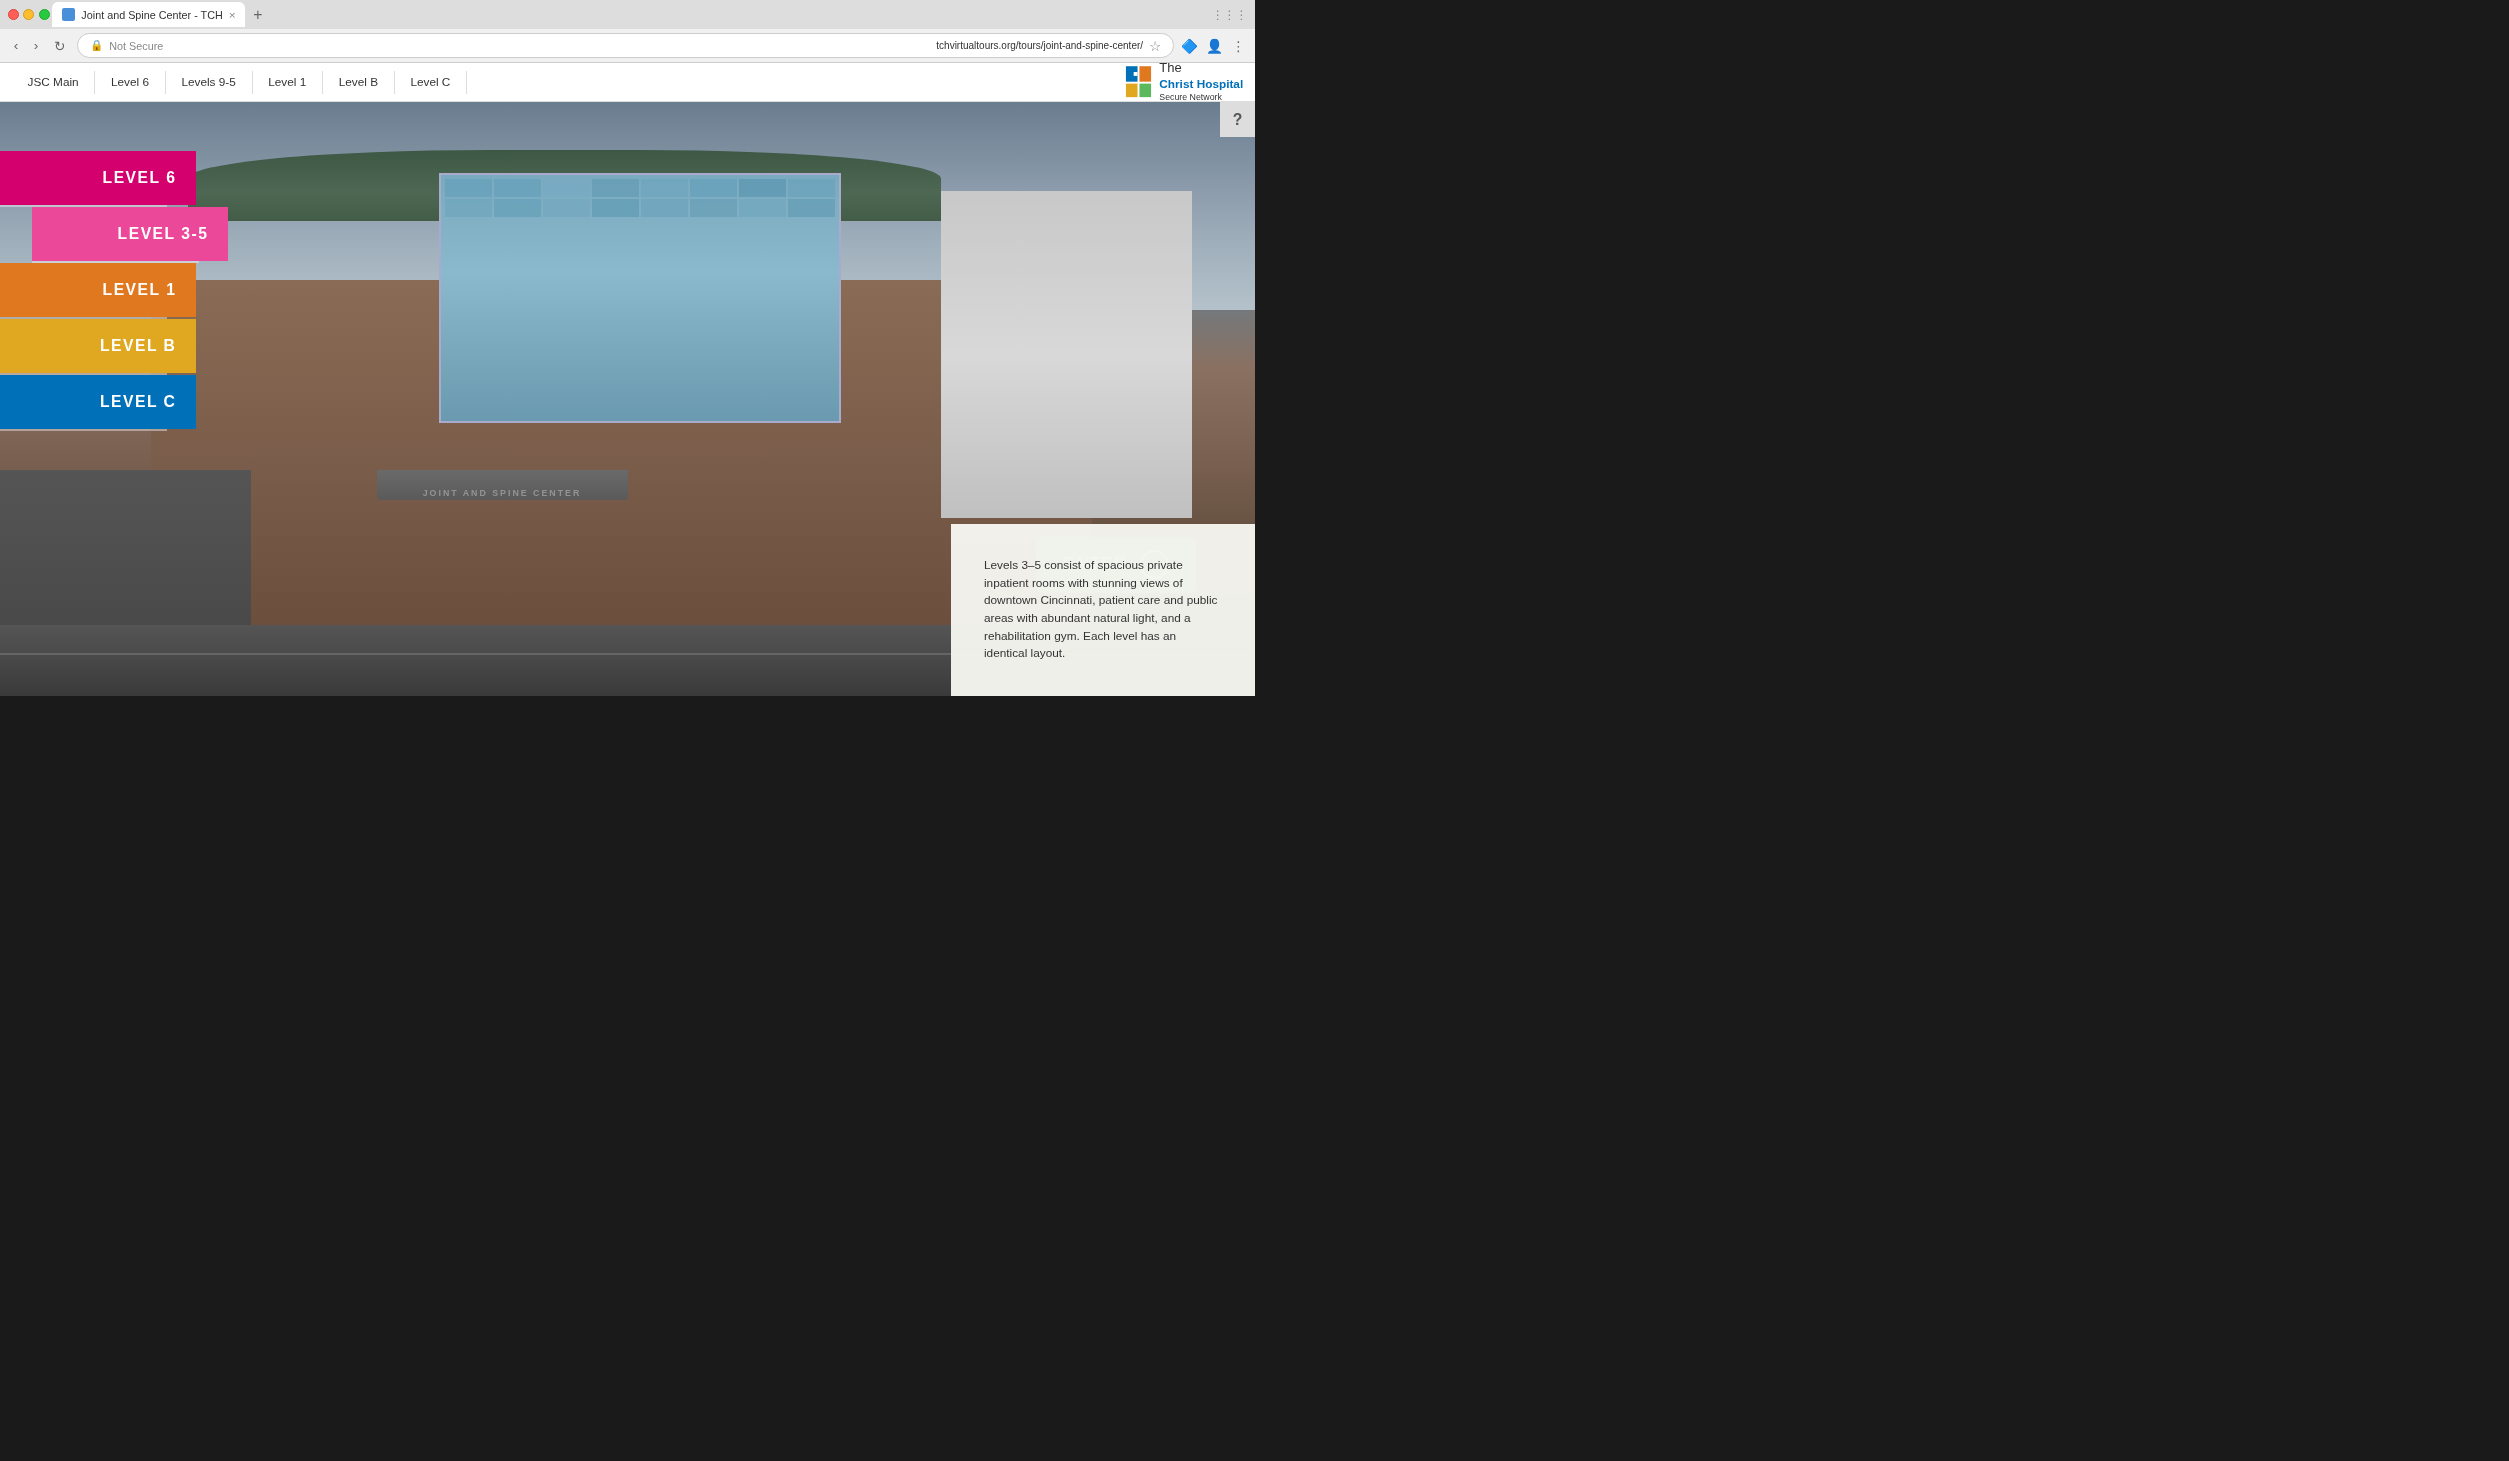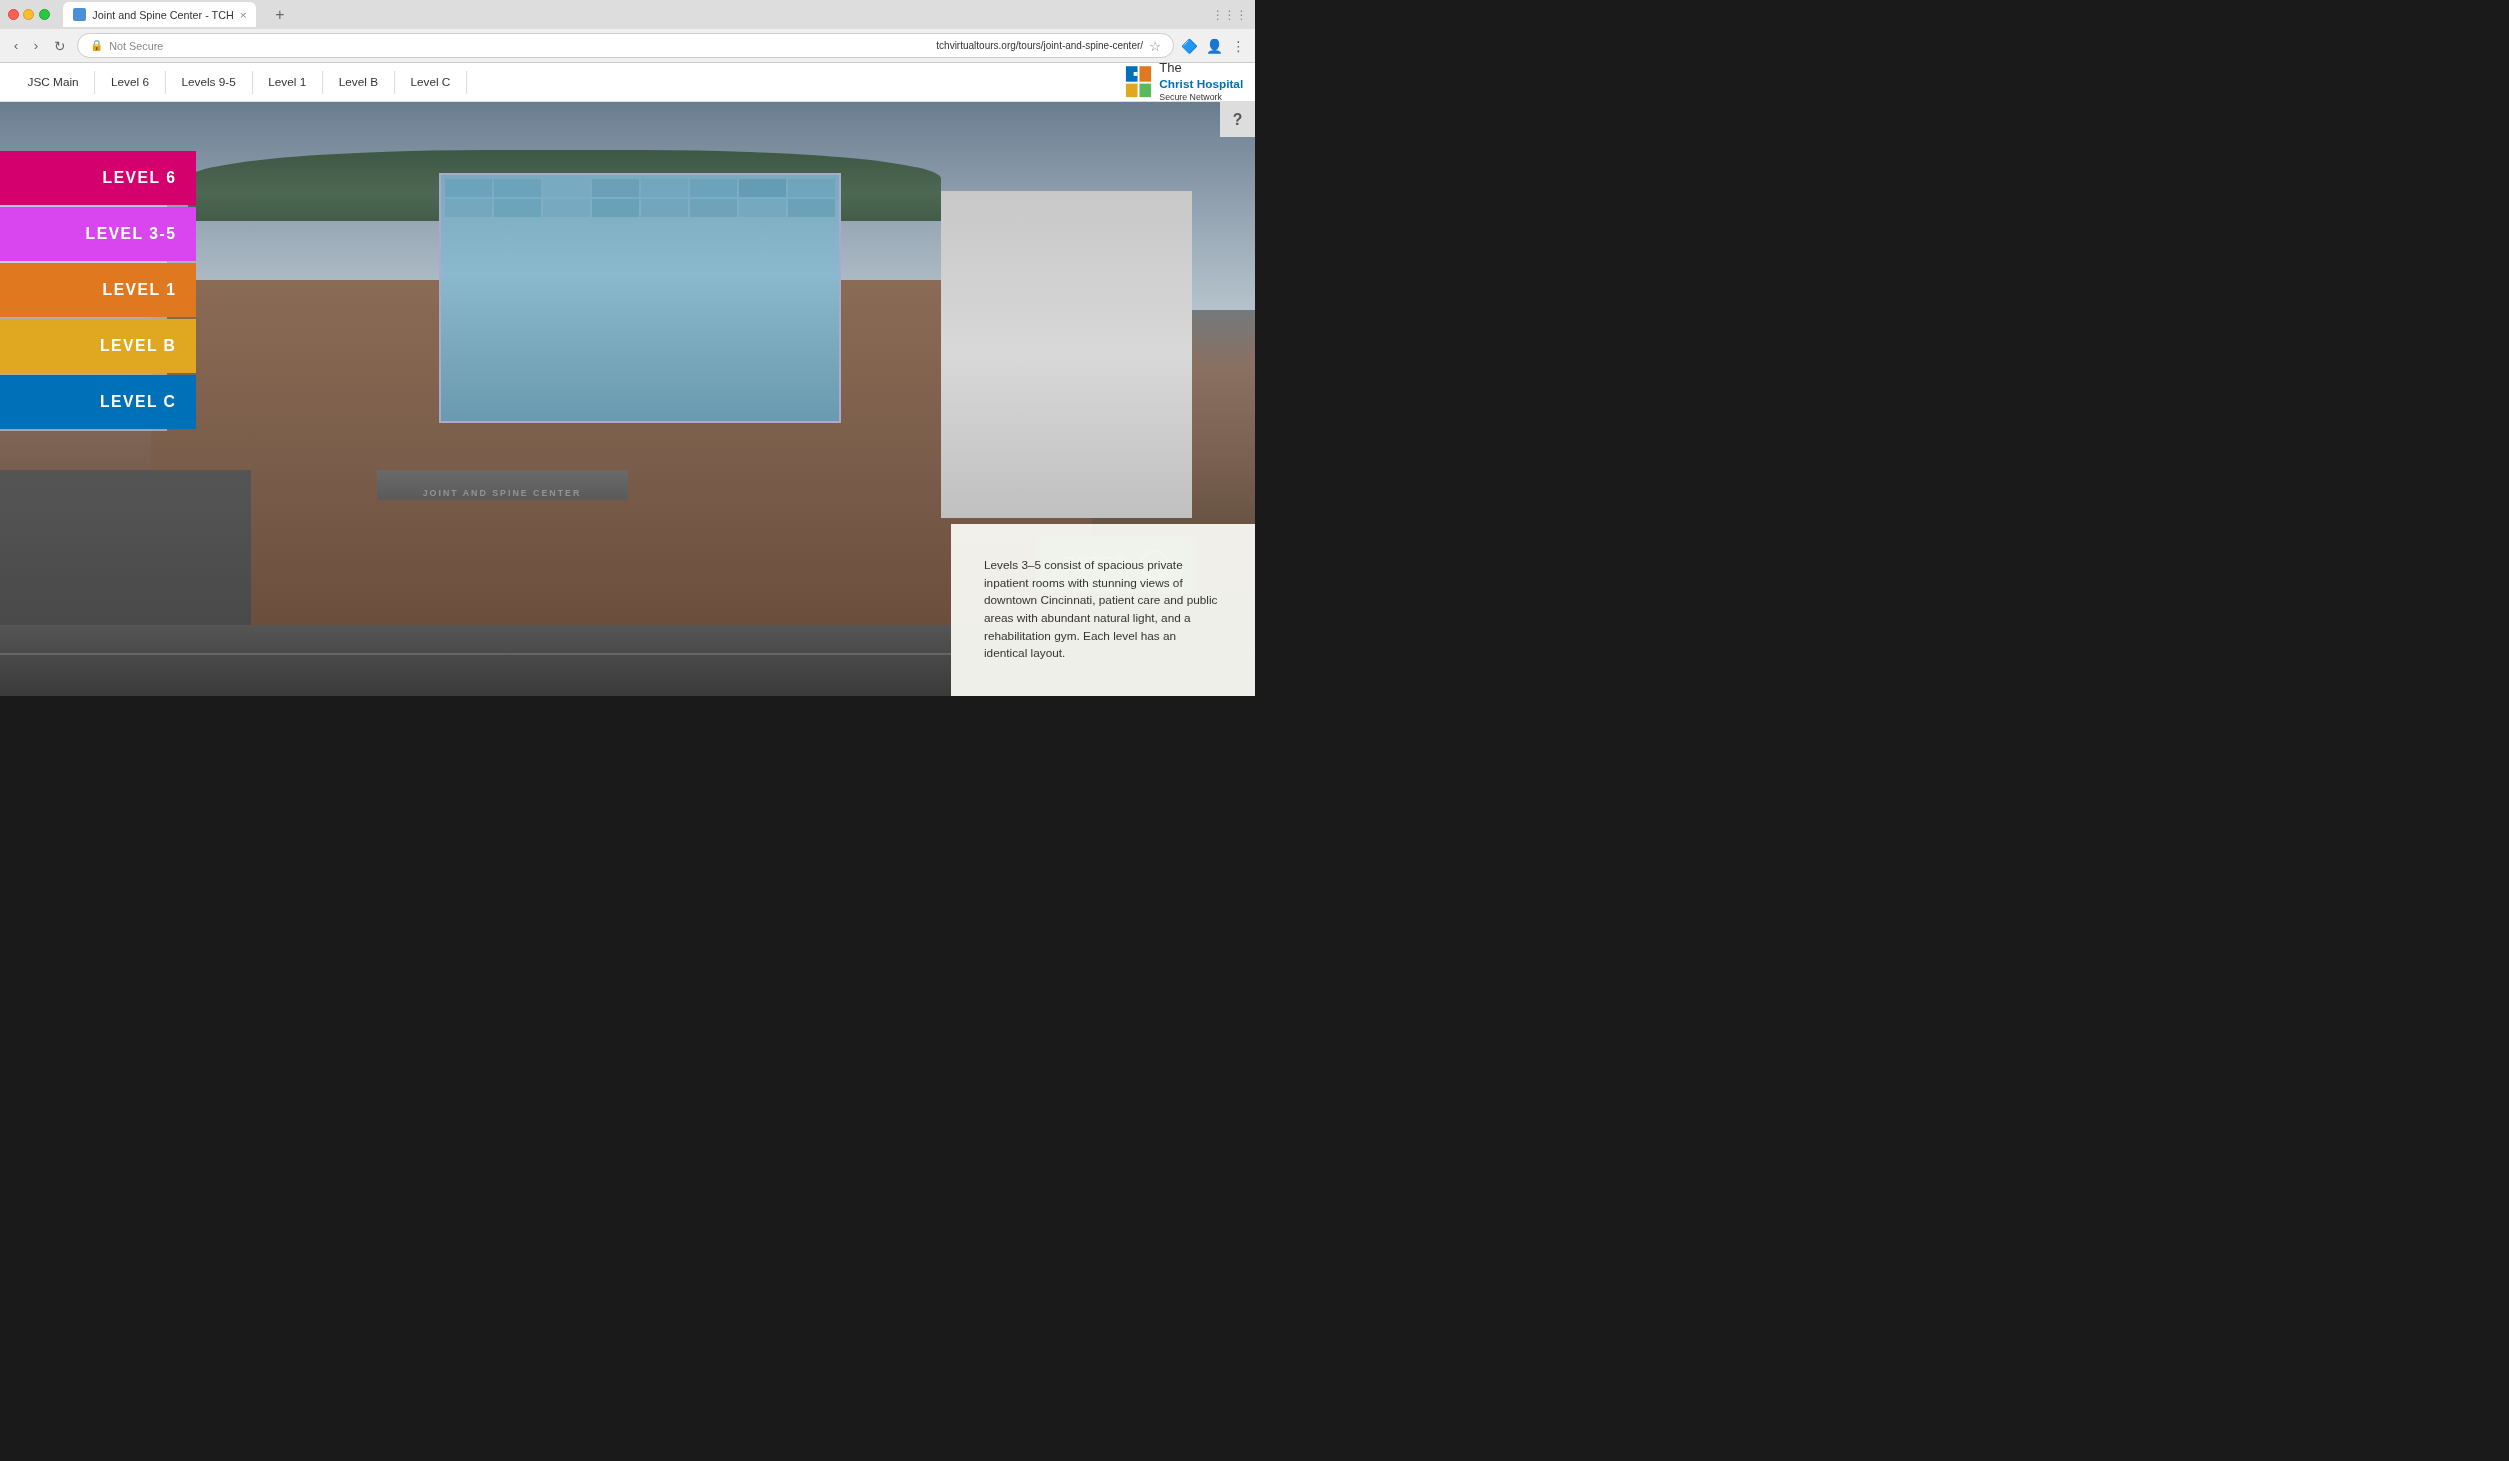--- a/index.html
+++ b/index.html
@@ -42,21 +42,21 @@
       font-size: 13.7px;
       padding: 2px 3.9px;
     }
 
     .tab-bar {
       display: flex;
       align-items: center;
       height: 29px;
       background: #ddd;
       padding: 0 7.8px;
-      gap: 13px;
+      gap: 2px;
     }
 
     .tab {
       display: flex;
       align-items: center;
       gap: 5.9px;
       background: #fff;
       border-radius: 5.9px 5.9px 0 0;
       padding: 3.9px 9.8px;
       font-size: 10.8px;
@@ -287,21 +287,21 @@
       content: '';
       position: absolute;
       bottom: -2px;
       left: 0;
       width: 167px;
       height: 2px;
       background: rgba(255,255,255,0.4);
     }
 
     .level-6 { background: #d4006e; }
-    .level-35 { background: #d946ef; }
+    .level-35 { background: #ec4899; margin-left: 32px; }
     .level-1 { background: #e07820; }
     .level-b { background: #e0a820; }
     .level-c { background: #0070b8; }
 
     
     .enter-btn {
       position: absolute;
       bottom: 103px;
       right: 59px;
       background: #5cb85c;

